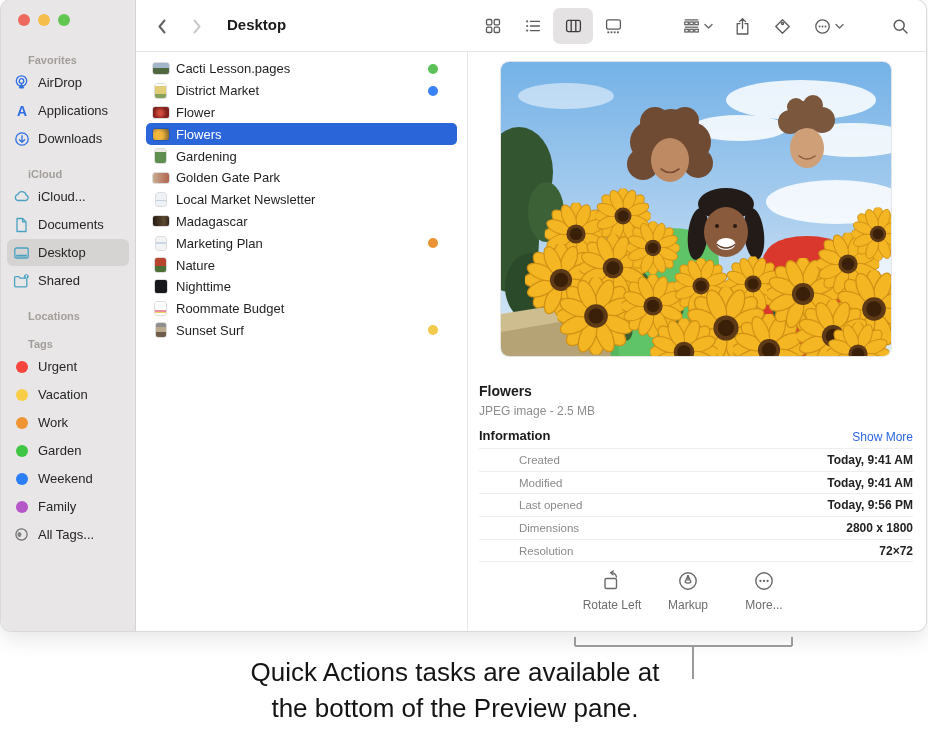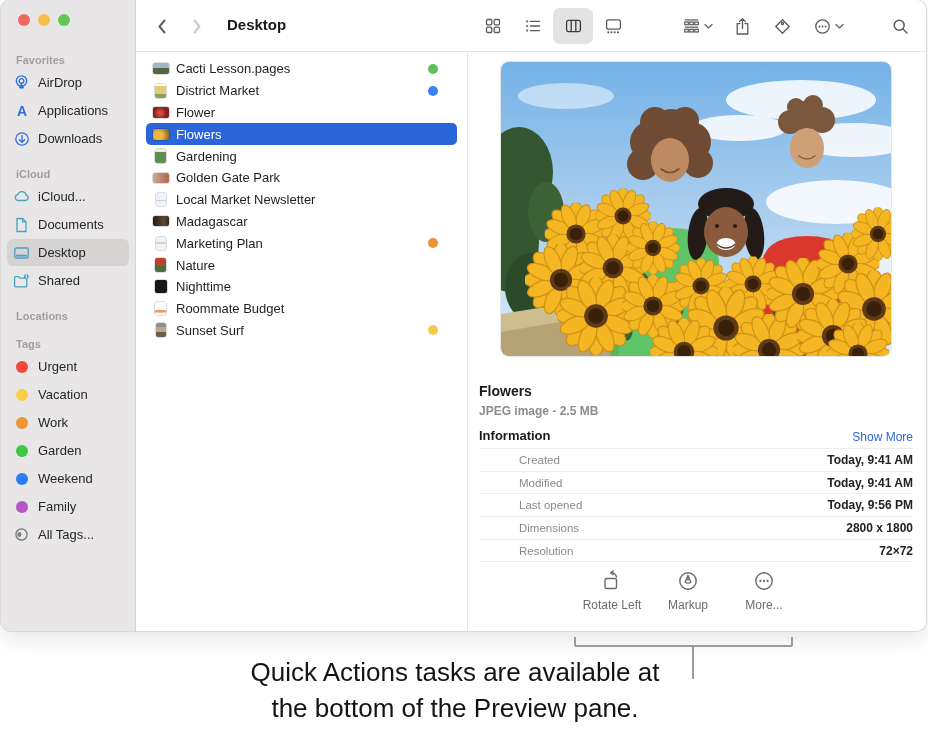--- a/index.html
+++ b/index.html
@@ -16,21 +16,21 @@
     position:absolute; left:1px; top:0; width:925px; height:631px;
     background:#fff; border-radius:10px; overflow:hidden; display:flex;
     box-shadow:0 0 0 1px #d9d9d9, 0 8px 22px rgba(0,0,0,.10);
   }
 
   
   .sidebar { width:135px; min-width:135px; background:#e8e6e7; border-right:1px solid #d6d3d3; position:relative; }
   .tl { position:absolute; top:14px; left:17px; display:flex; gap:8px; }
   .tl span { width:12px; height:12px; border-radius:50%; }
   .sb-list { position:absolute; top:48px; left:0; right:0; }
-  .sb-head { font-size:11px; font-weight:700; color:#a39e99; padding-left:15px; margin:16px 0 3px; }
+  .sb-head { font-size:11px; font-weight:700; color:#a39e99; padding-left:15px; margin:16px 12px 3px; }
   .sb-head.first { margin-top:6px; }
   .sb-item { height:27px; margin:1px 6px; padding:0 5px; border-radius:6px; display:flex; align-items:center; gap:7px; font-size:13px; color:#262626; }
   .sb-item.sel { background:#d6d3d3; }
   .sb-ic { width:19px; min-width:19px; height:18px; display:flex; align-items:center; justify-content:center; }
   .tagdot { width:12px; height:12px; border-radius:50%; margin:0 3px; }
 
   
   .main { flex:1; display:flex; flex-direction:column; min-width:0; }
   .toolbar { height:52px; min-height:52px; border-bottom:1px solid #e4e4e4; background:#fff; position:relative; }
   .navbtn { position:absolute; top:14px; width:24px; height:24px; display:flex; align-items:center; justify-content:center; }
@@ -61,21 +61,21 @@
   .t10 i { width:11px; height:14px; background:linear-gradient(#b8442e 55%,#4c6f36 55%); }
   .t11 i { width:12px; height:13px; background:#17181c; }
   .t12 i { width:11px; height:13px; background:linear-gradient(#fdfdfb 62%,#ef8f9b 62% 74%,#f6ce62 74% 86%,#fdfdfb 86%); }
   .t13 i { width:10px; height:14px; background:linear-gradient(#8f8f8d 28%,#bba98d 28% 66%,#6e5b4a 66%); }
 
   
   .preview { flex:1; position:relative; background:#fff; }
   .photo { position:absolute; left:33px; top:10px; width:390px; height:294px; border-radius:8px; overflow:hidden; box-shadow:0 0 0 1px rgba(0,0,0,.10); }
   .photo svg { display:block; width:100%; height:100%; }
   .pv-title { position:absolute; left:11px; top:331px; font-size:14px; font-weight:700; color:#1b1b1b; }
-  .pv-meta { position:absolute; left:11px; top:352px; font-size:12px; color:#8d8d8d;font-weight:bold; }
+  .pv-meta { position:absolute; left:11px; top:352px; font-size:12px; color:#8d8d8d; }
   .pv-info-head { position:absolute; left:11px; top:376px; font-size:13px; font-weight:700; color:#1b1b1b; }
   .pv-showmore { position:absolute; right:13px; top:378px; font-size:12px; color:#2c66de; }
   .pv-rows { position:absolute; left:11px; right:13px; top:396px; border-top:1px solid #ededed; }
   .pv-row { height:22.7px; display:flex; align-items:center; justify-content:space-between; border-bottom:1px solid #ededed; }
   .pv-row .lbl { font-size:11.5px; color:#8a8a8a;margin-left:40px; }
   .pv-row .val { font-size:12px; font-weight:700; color:#222; }
   .qa-row { position:absolute; left:0; right:0; top:518px; display:flex; justify-content:center; transform:translateX(-9px); }
   .qa { width:76px; display:flex; flex-direction:column; align-items:center; gap:6px; }
   .qa .qlbl { font-size:12px; color:#6d6d6d; white-space:nowrap; }
 

